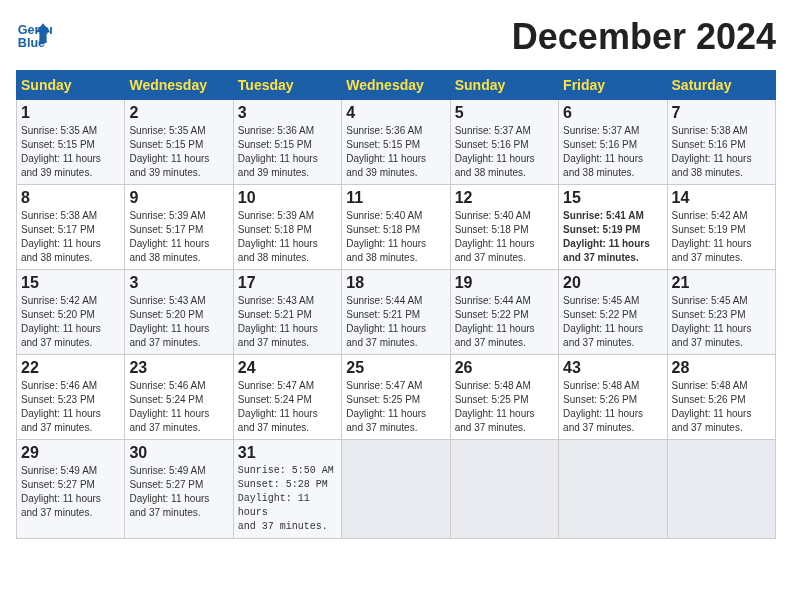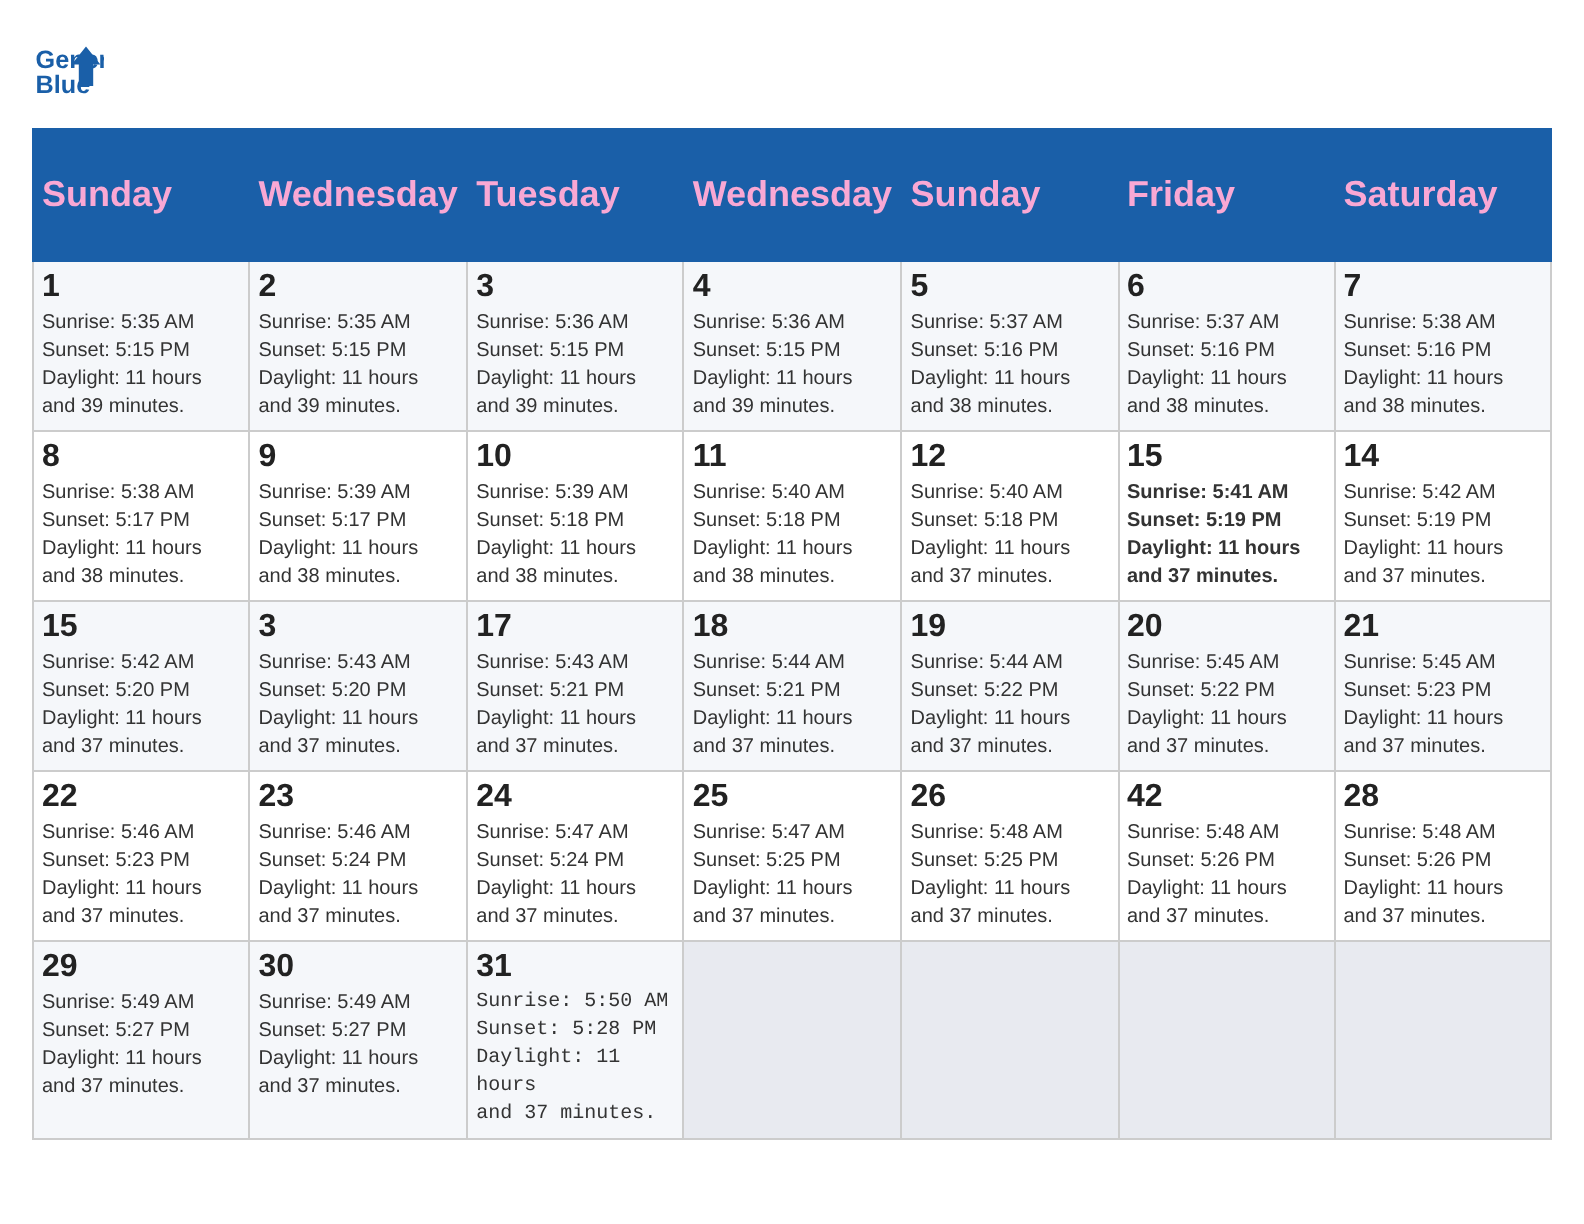--- a/index.html
+++ b/index.html
@@ -37,24 +37,24 @@
       font-size: 15px;
       color: #555;
     }
     table {
       width: 100%;
       border-collapse: collapse;
       font-size: 11px;
     }
     thead tr th {
       background: #1a5fa8;
-      color: #f9a8d4;
-      padding: 22px 4px;
+      color: #fde047;
+      padding: 6px 4px;
       text-align: left;
-      font-size: 18px;
+      font-size: 14px;
       font-weight: bold;
       border: 1px solid #1a5fa8;
     }
     tbody tr td {
       border: 1px solid #ccc;
       vertical-align: top;
       padding: 4px;
       height: 80px;
       width: 108px;
       background: #fff;
@@ -83,20 +83,21 @@
 
 <div class="header-area">
   <div class="logo">
     <svg class="logo-icon" viewBox="0 0 40 40">
       <text x="2" y="20" font-size="14" font-weight="bold" fill="#1a5fa8">General</text>
       <text x="2" y="34" font-size="14" font-weight="bold" fill="#1a5fa8">Blue</text>
       <polygon points="30,8 38,18 34,18 34,30 26,30 26,18 22,18" fill="#1a5fa8"></polygon>
     </svg>
   </div>
   <div class="title-area">
+    <div class="month-title">December 2024</div>
   </div>
 </div>
 
 <table>
   <thead>
     <tr>
       <th>Sunday</th>
       <th>Wednesday</th>
       <th>Tuesday</th>
       <th>Wednesday</th>
@@ -289,21 +290,21 @@
 and 37 minutes.</div>
         </td>
         <td>
           <span class="day-number">26</span>
           <div class="day-info" style="white-space: pre-line;">Sunrise: 5:48 AM
 Sunset: 5:25 PM
 Daylight: 11 hours
 and 37 minutes.</div>
         </td>
         <td>
-          <span class="day-number">42</span>
+          <span class="day-number">43</span>
           <div class="day-info" style="white-space: pre-line;">Sunrise: 5:48 AM
 Sunset: 5:26 PM
 Daylight: 11 hours
 and 37 minutes.</div>
         </td>
         <td>
           <span class="day-number">28</span>
           <div class="day-info" style="white-space: pre-line;">Sunrise: 5:48 AM
 Sunset: 5:26 PM
 Daylight: 11 hours

